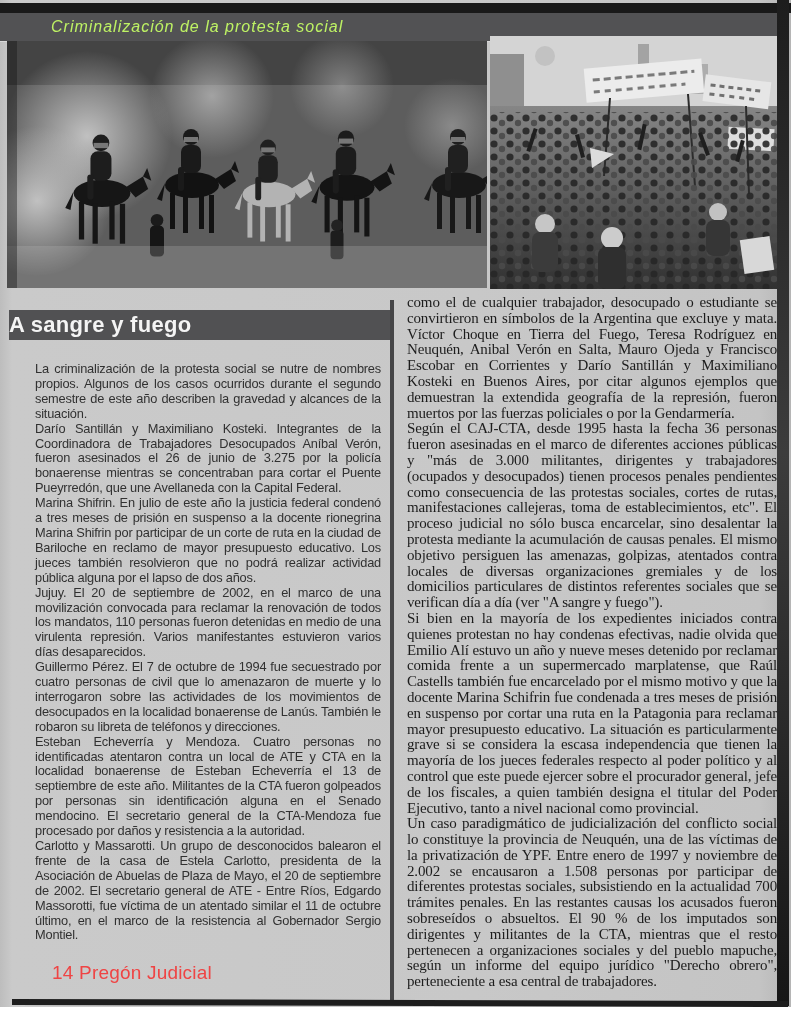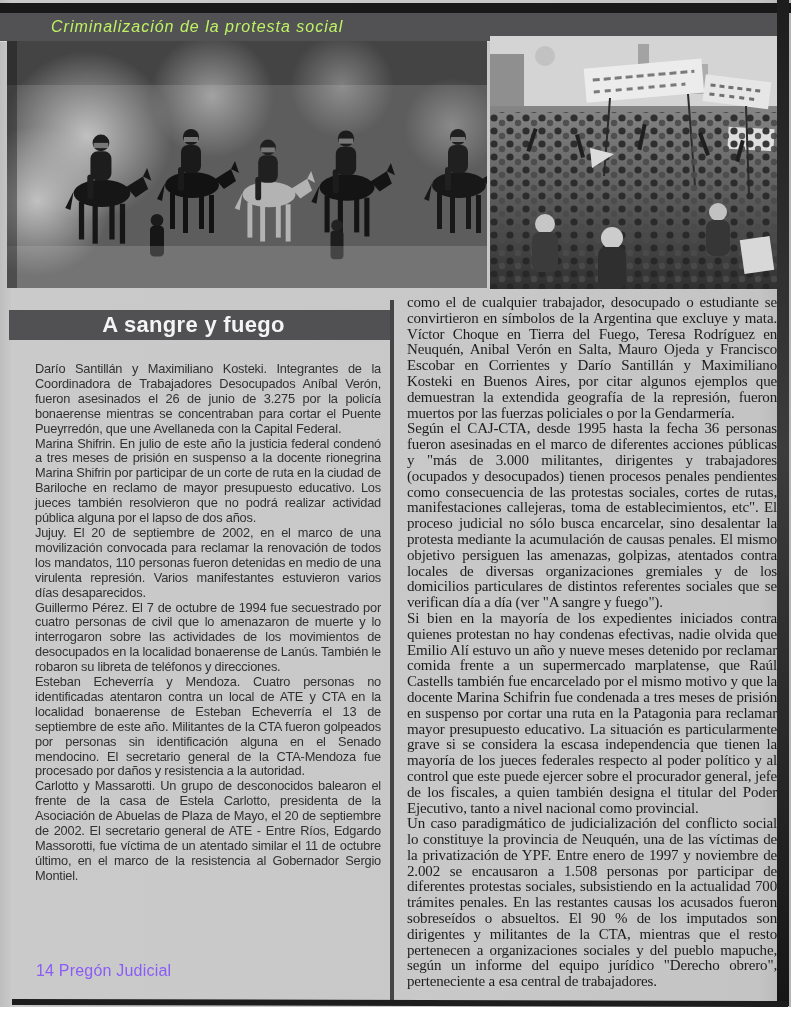--- a/index.html
+++ b/index.html
@@ -11,31 +11,31 @@
   .kicker-bar{position:absolute;left:0;top:13px;width:779px;height:28px;background:#525254;
               border-bottom:1px solid #d8d8d8;}
   .kicker-bar span{display:block;padding-left:51px;line-height:28px;font-size:16px;
                    letter-spacing:1px;color:#bef264;font-style:italic;}
   .photo{position:absolute;overflow:hidden;}
   .photo-left{left:7px;top:41px;width:480px;height:247px;background:#5d5d5d;}
   .photo-right{left:490px;top:36px;width:287px;height:253px;background:#9b9b9b;}
   .right-strip{position:absolute;left:777px;top:0;width:12px;height:1006px;
                background:linear-gradient(180deg,#1d1d1d,#3c3c3c 45%,#161616);}
   .sidebar-head{position:absolute;left:9px;top:310px;width:381px;height:30px;background:#515153;}
-  .sidebar-head span{display:block;text-align:center;padding-right:12px;line-height:30px;
+  .sidebar-head span{display:block;text-align:left;padding-right:12px;line-height:30px;
                      font-size:22px;font-weight:bold;color:#f4f4f4;letter-spacing:.3px;}
   .sidebar-body{position:absolute;left:35px;top:362px;width:346px;color:#313131;
                 font-size:12.8px;line-height:14.9px;letter-spacing:-.2px;text-align:justify;}
   .sidebar-body p{margin:0;}
   .divider{position:absolute;left:390px;top:300px;width:4px;height:704px;background:#454547;}
   .article{position:absolute;left:407px;top:295px;width:370px;color:#1c1c1c;
            font-family:"Liberation Serif",serif;font-size:15px;line-height:15.8px;
            letter-spacing:-.15px;text-align:justify;}
   .article p{margin:0;}
-  .footer{position:absolute;left:36px;top:962px;font-size:16px;color:#8b5cf6;letter-spacing:.2px;}
+  .footer{position:absolute;left:52px;top:962px;font-size:19px;color:#ef4444;letter-spacing:.2px;}
   .bottom-line{position:absolute;left:12px;top:1000px;width:776px;height:6px;background:#1d1d1d;
                transform:rotate(.15deg);}
 </style>
 </head>
 <body>
 
 <div class="stage">
   <div class="scan"></div>
 
   <div class="top-strip"></div>
@@ -161,20 +161,21 @@
     </svg>
   </div>
 
   <div class="right-strip"></div>
 
   <div class="sidebar-head">
     <span>A sangre y fuego</span>
   </div>
 
   <div class="sidebar-body">
+    <p>La criminalización de la protesta social se nutre de nombres propios. Algunos de los casos ocurridos durante el segundo semestre de este año describen la gravedad y alcances de la situación.</p>
     <p>Darío Santillán y Maximiliano Kosteki. Integrantes de la Coordinadora de Trabajadores Desocupados Aníbal Verón, fueron asesinados el 26 de junio de 3.275 por la policía bonaerense mientras se concentraban para cortar el Puente Pueyrredón, que une Avellaneda con la Capital Federal.</p>
     <p>Marina Shifrin. En julio de este año la justicia federal condenó a tres meses de prisión en suspenso a la docente rionegrina Marina Shifrin por participar de un corte de ruta en la ciudad de Bariloche en reclamo de mayor presupuesto educativo. Los jueces también resolvieron que no podrá realizar actividad pública alguna por el lapso de dos años.</p>
     <p>Jujuy. El 20 de septiembre de 2002, en el marco de una movilización convocada para reclamar la renovación de todos los mandatos, 110 personas fueron detenidas en medio de una virulenta represión. Varios manifestantes estuvieron varios días desaparecidos.</p>
     <p>Guillermo Pérez. El 7 de octubre de 1994 fue secuestrado por cuatro personas de civil que lo amenazaron de muerte y lo interrogaron sobre las actividades de los movimientos de desocupados en la localidad bonaerense de Lanús. También le robaron su libreta de teléfonos y direcciones.</p>
     <p>Esteban Echeverría y Mendoza. Cuatro personas no identificadas atentaron contra un local de ATE y CTA en la localidad bonaerense de Esteban Echeverría el 13 de septiembre de este año. Militantes de la CTA fueron golpeados por personas sin identificación alguna en el Senado mendocino. El secretario general de la CTA-Mendoza fue procesado por daños y resistencia a la autoridad.</p>
     <p>Carlotto y Massarotti. Un grupo de desconocidos balearon el frente de la casa de Estela Carlotto, presidenta de la Asociación de Abuelas de Plaza de Mayo, el 20 de septiembre de 2002. El secretario general de ATE - Entre Ríos, Edgardo Massorotti, fue víctima de un atentado similar el 11 de octubre último, en el marco de la resistencia al Gobernador Sergio Montiel.</p>
   </div>
 
   <div class="divider"></div>
 

